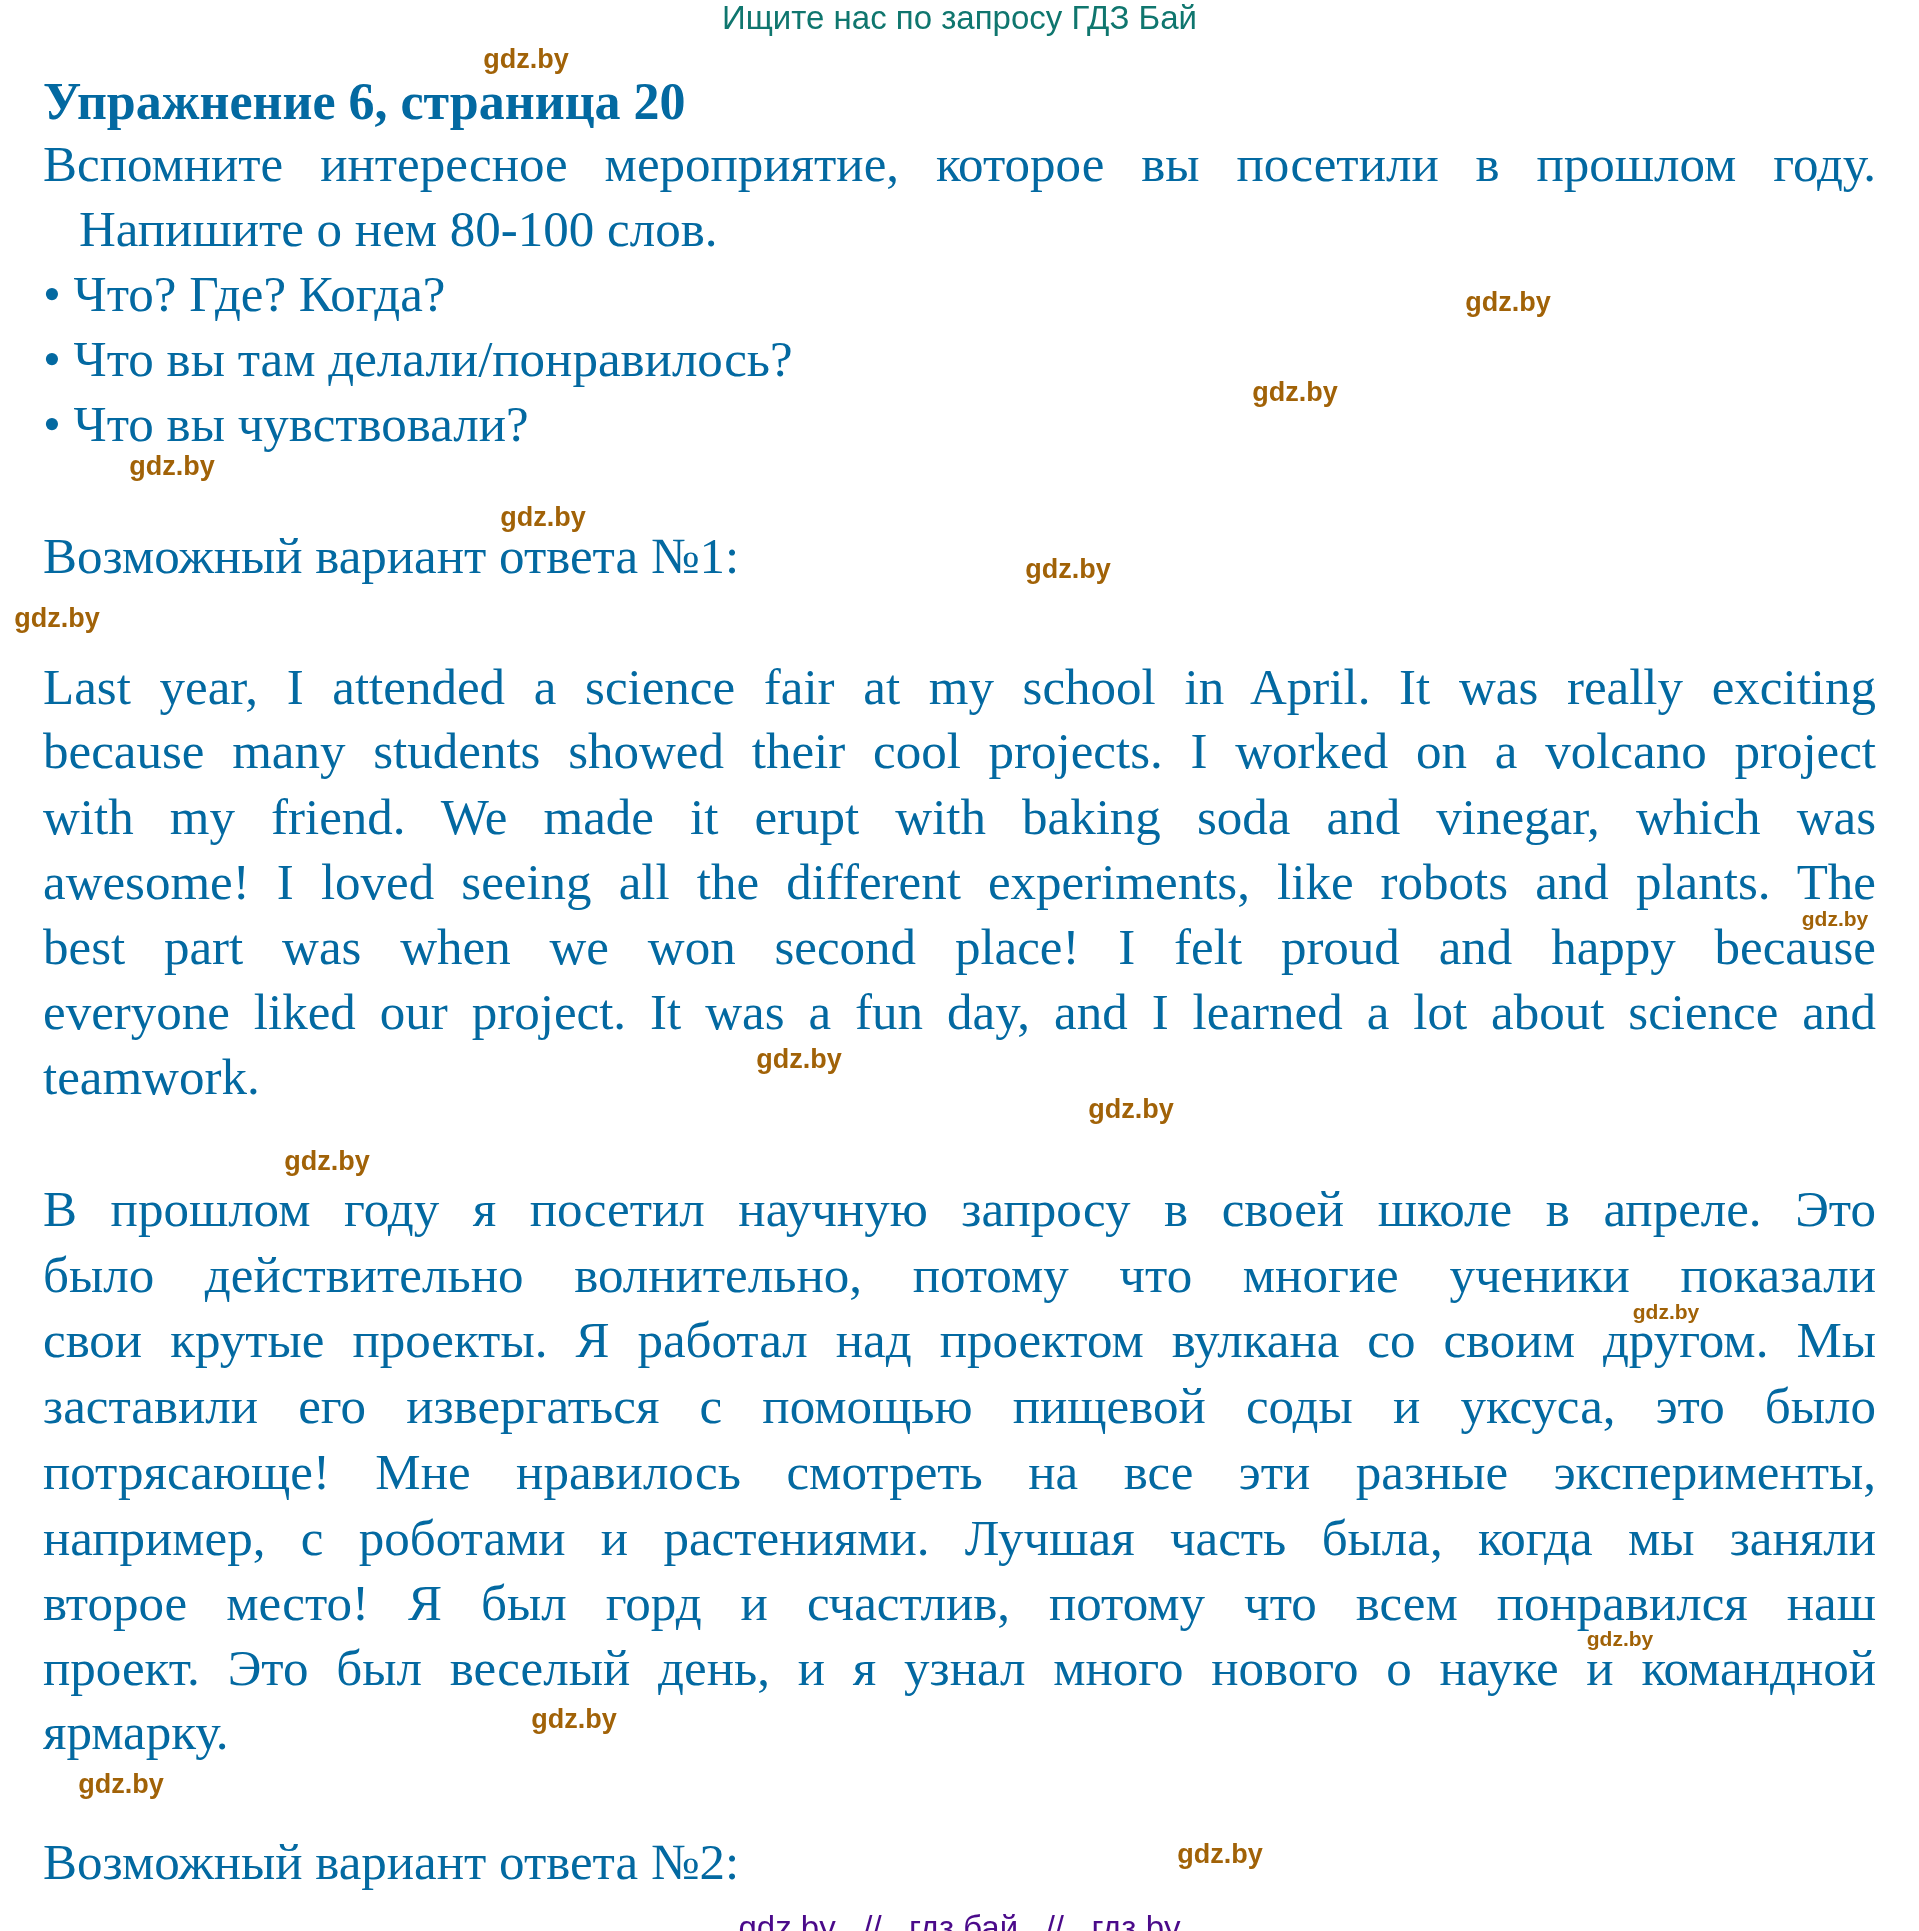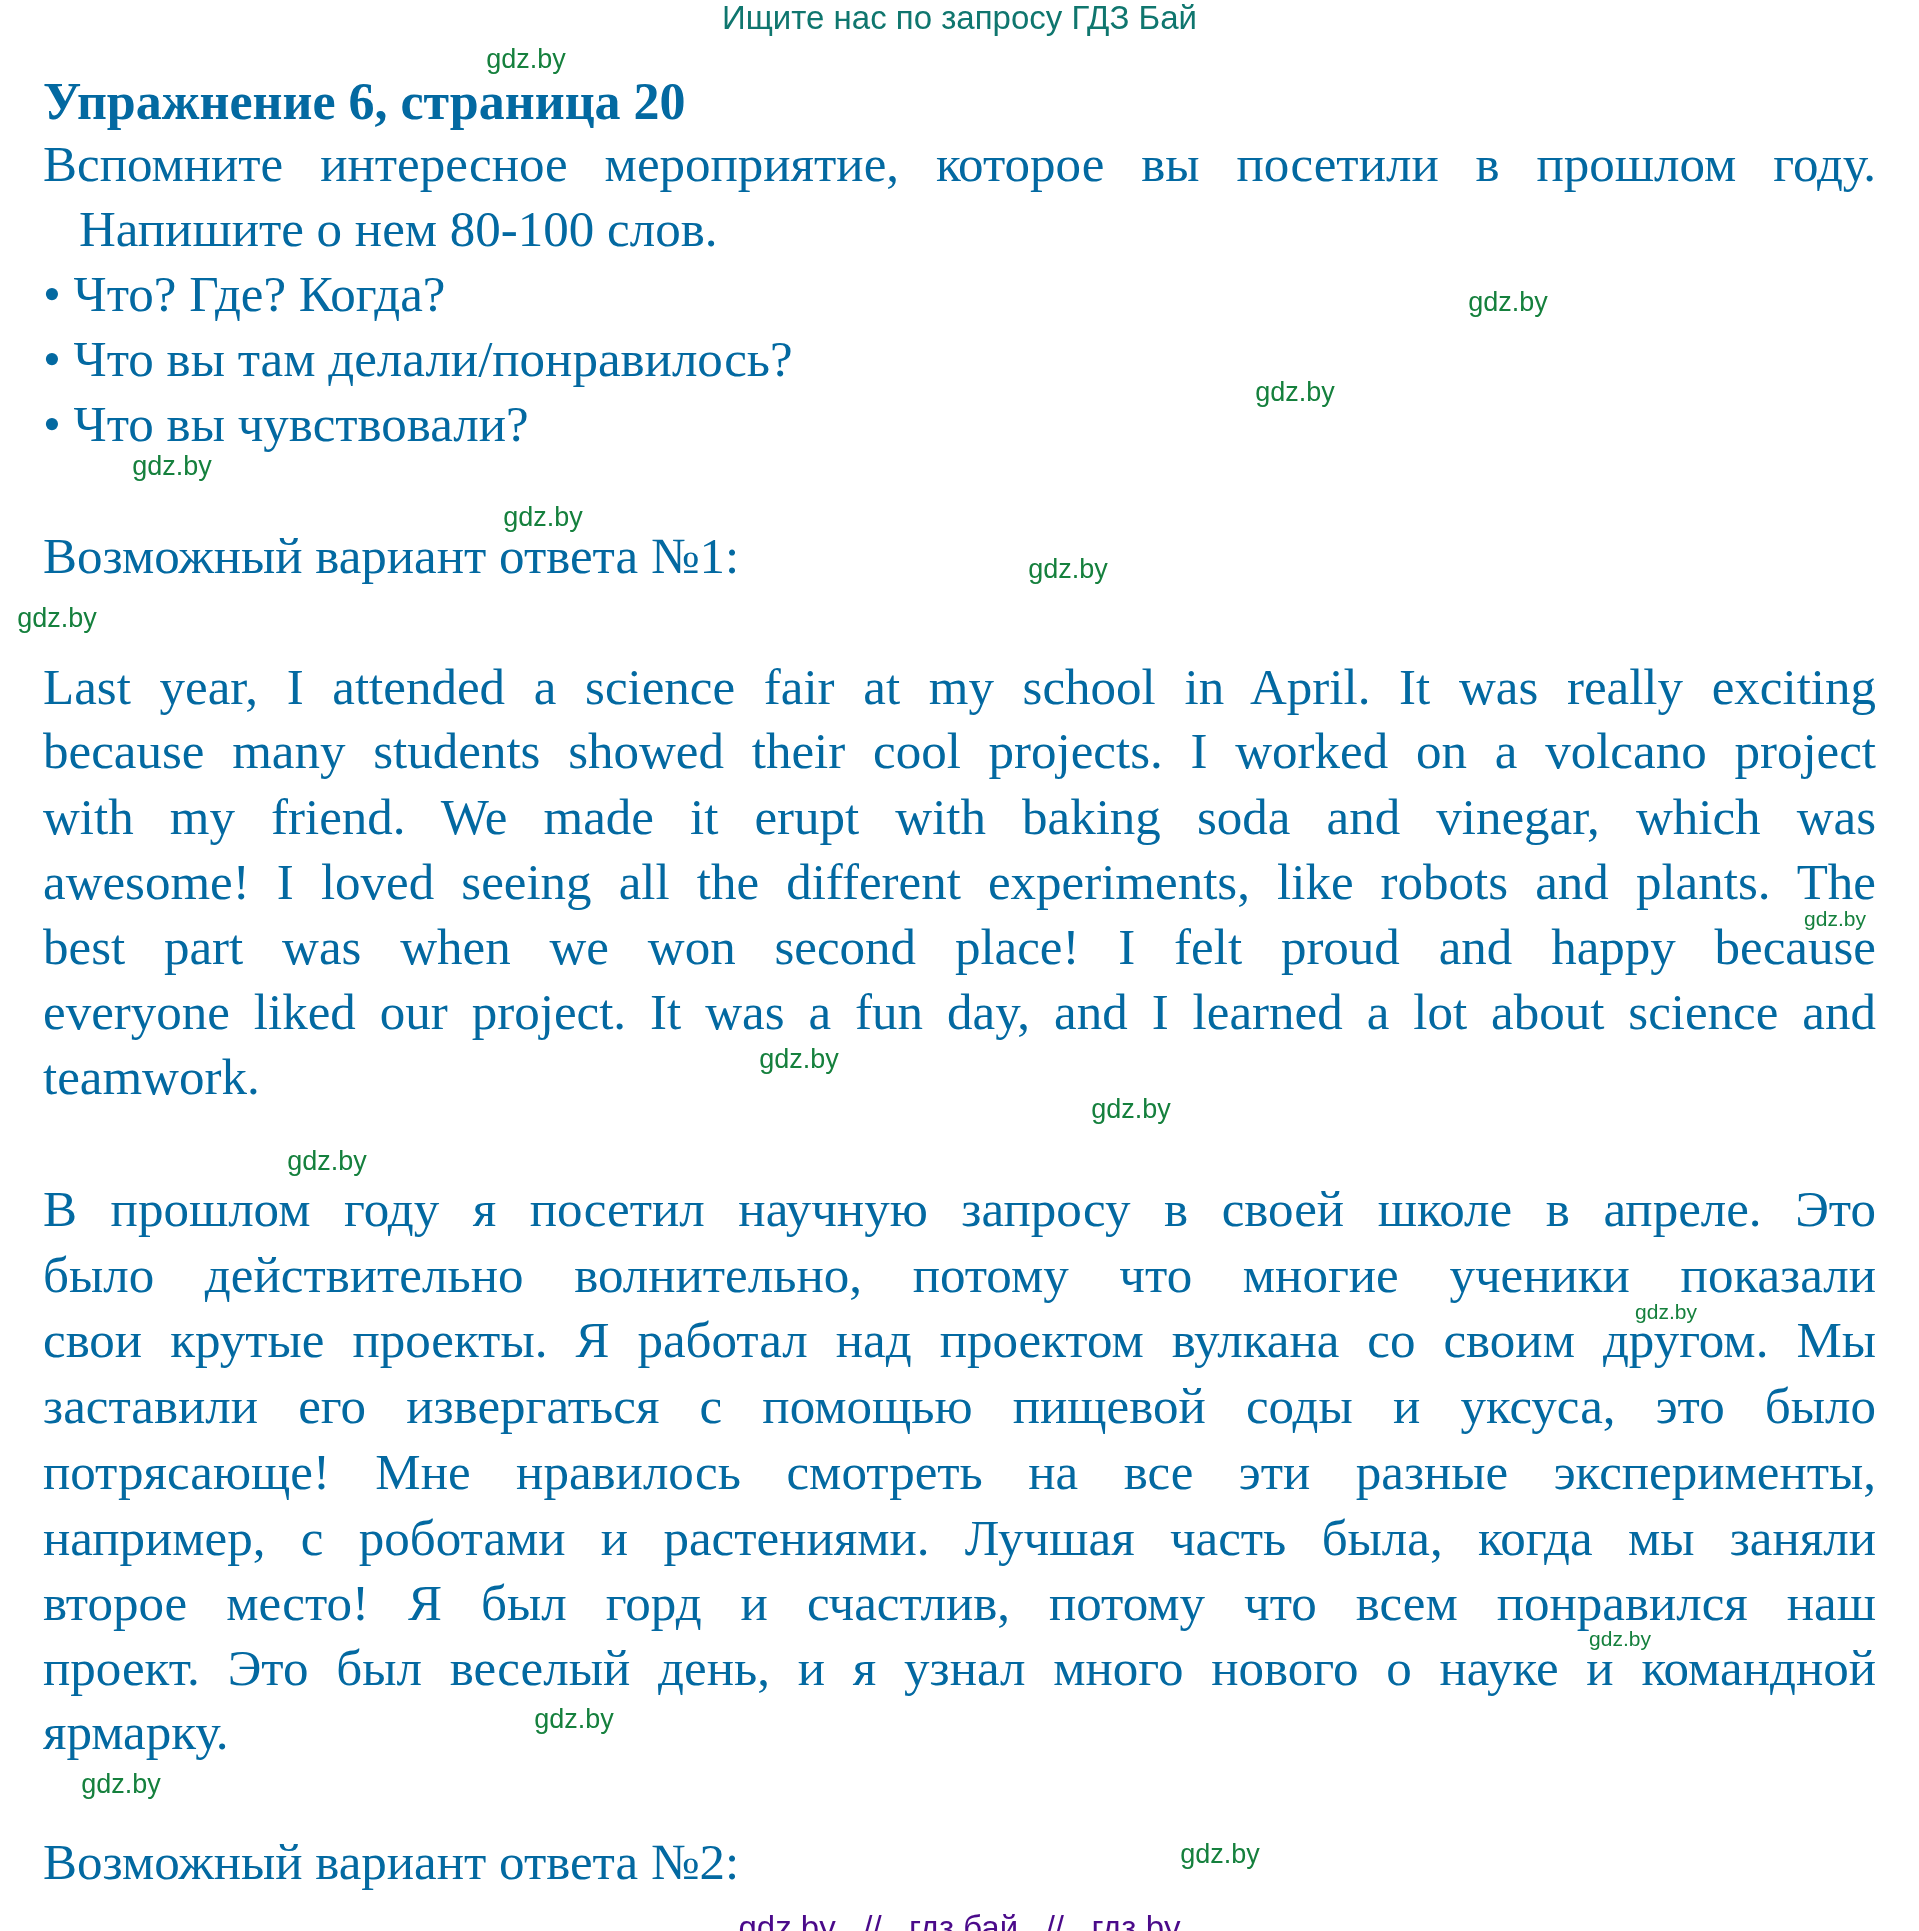--- a/index.html
+++ b/index.html
@@ -5,21 +5,21 @@
   html, body { margin: 0; padding: 0; background: #ffffff; }
   body { width: 1919px; height: 1931px; position: relative; overflow: hidden; }
   .abs { position: absolute; white-space: nowrap; }
   .serif { font-family: Liberation Serif, serif; color: #0369a1; }
   .sans { font-family: "Liberation Sans", "DejaVu Sans", sans-serif; }
   .top-banner { left: 0; width: 1919px; text-align: center; top: 0; font-size: 33px; color: #0f766e; line-height: 35px; }
   .title { left: 43px; top: 68px; font-size: 52px; font-weight: bold; line-height: 60px; }
   .line { left: 43px; font-size: 51px; line-height: 60px; }
   .just { width: 1833px; text-align: justify; text-align-last: justify; white-space: nowrap; }
   .just-inner { display: inline-block; width: 1833px; text-align: justify; text-align-last: justify; white-space: normal; }
-  .wm { font-size: 27px; color: #15803d; line-height: 29px; transform: translate(-50%, -50%); }
+  .wm { font-size: 27px; color: #a16207; line-height: 29px; transform: translate(-50%, -50%); font-weight: bold; }
   .footer { left: 0; width: 1919px; text-align: center; font-size: 33px; color: #4a0a8a; line-height: 35px; }
   .footer span { display: inline-block; }
 </style>
 </head>
 <body>
 
 <div class="abs sans top-banner" style="top:0px;">Ищите нас по запросу ГДЗ Бай</div>
 
 <div class="abs serif title" style="top:72px;">Упражнение 6, страница 20</div>
 

